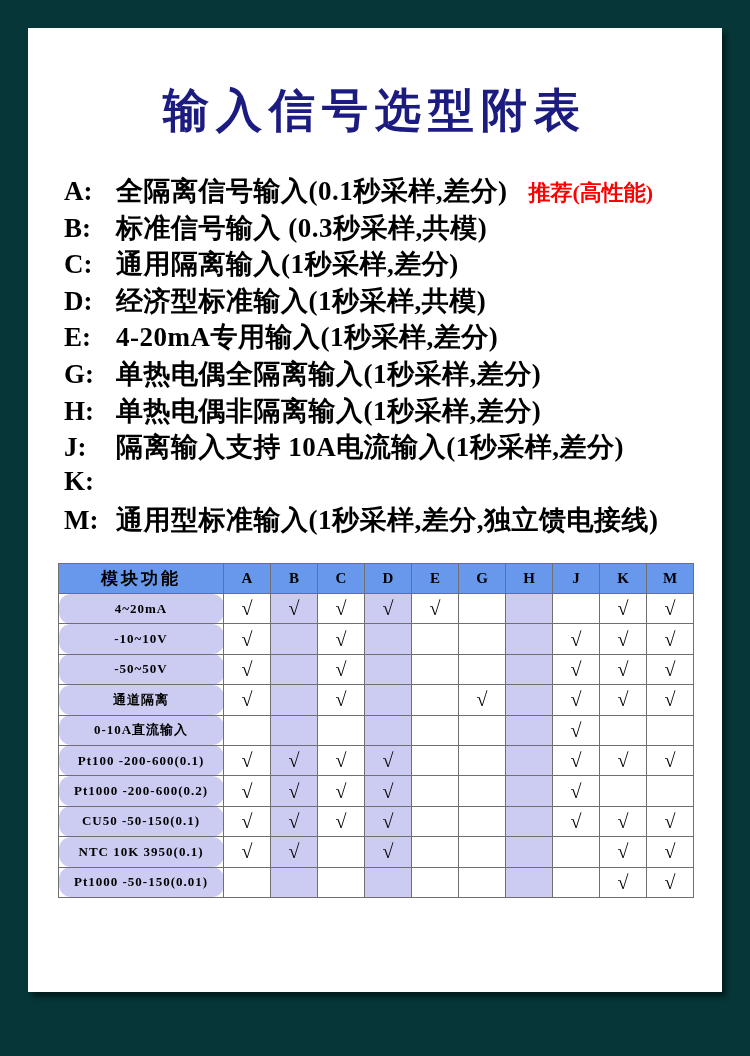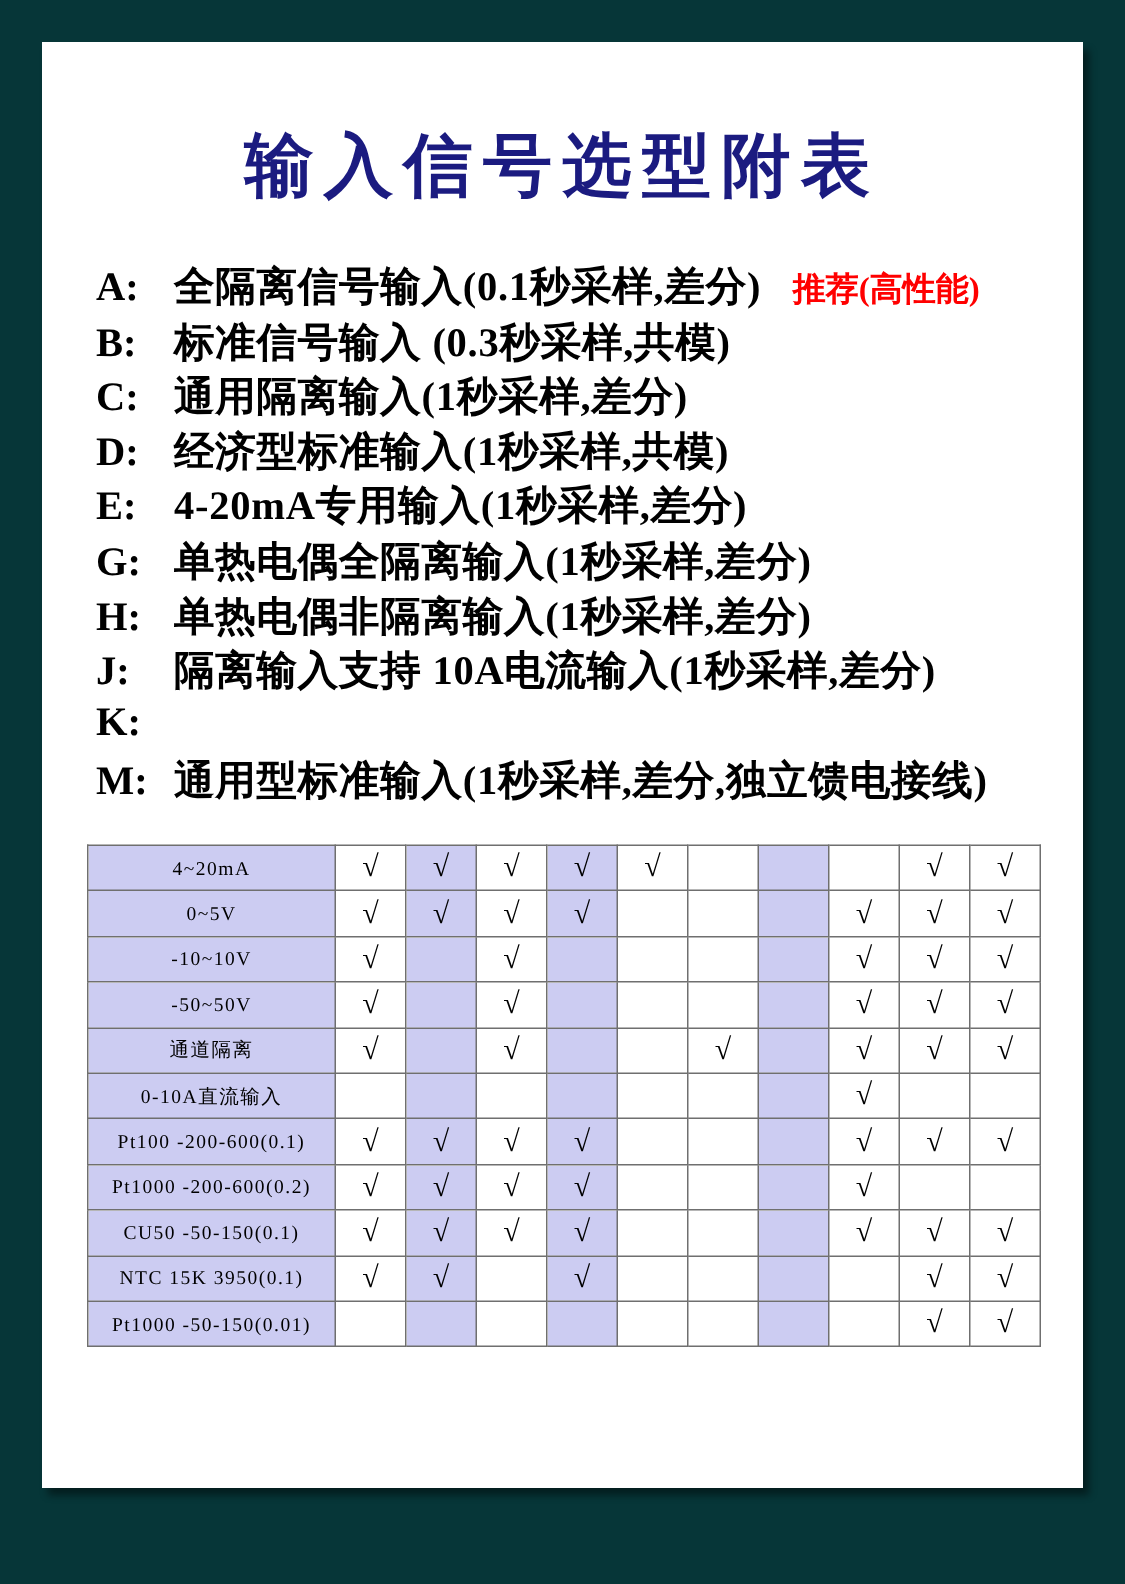--- a/index.html
+++ b/index.html
@@ -89,24 +89,25 @@
   th.colhead{
     background:var(--header-blue);
     font-family:"Liberation Serif","DejaVu Serif",serif;
     font-size:15px;
     font-weight:bold;
     color:var(--ink);
   }
   td.rowlabel{
     background:var(--lavender);
     font-size:13px;
-    font-weight:normal;
+    font-weight:bold;
     letter-spacing:1px;
     color:var(--ink);
     font-family:"Liberation Serif","DejaVu Serif",serif;
+    border-radius:12px;
   }
   td.cell{background:#ffffff;font-size:20px;color:var(--ink);}
   td.cell.striped{background:var(--lavender);}
   col.lbl{width:165px;}
   col.dat{width:47px;}
 </style>
 </head>
 <body>
 
 <div class="page">
@@ -163,47 +164,47 @@
         <col class="dat">
         <col class="dat">
         <col class="dat">
         <col class="dat">
         <col class="dat">
         <col class="dat">
         <col class="dat">
         <col class="dat">
       </colgroup>
     <tbody>
+        <tr class="hdr">
+          <th class="corner">模块功能</th>
+          <th class="colhead">A</th>
+          <th class="colhead">B</th>
+          <th class="colhead">C</th>
+          <th class="colhead">D</th>
+          <th class="colhead">E</th>
+          <th class="colhead">G</th>
+          <th class="colhead">H</th>
+          <th class="colhead">J</th>
+          <th class="colhead">K</th>
+          <th class="colhead">M</th>
+        </tr>
         <tr class="row">
           <td class="rowlabel">4~20mA</td>
           <td class="cell">√</td>
           <td class="cell striped">√</td>
           <td class="cell">√</td>
           <td class="cell striped">√</td>
           <td class="cell">√</td>
           <td class="cell"></td>
           <td class="cell striped"></td>
           <td class="cell"></td>
           <td class="cell">√</td>
           <td class="cell">√</td>
         </tr>
         <tr class="row">
-          <td class="rowlabel">0~5V</td>
-          <td class="cell">√</td>
-          <td class="cell striped">√</td>
-          <td class="cell">√</td>
-          <td class="cell striped">√</td>
-          <td class="cell"></td>
-          <td class="cell"></td>
-          <td class="cell striped"></td>
-          <td class="cell">√</td>
-          <td class="cell">√</td>
-          <td class="cell">√</td>
-        </tr>
-        <tr class="row">
           <td class="rowlabel">-10~10V</td>
           <td class="cell">√</td>
           <td class="cell striped"></td>
           <td class="cell">√</td>
           <td class="cell striped"></td>
           <td class="cell"></td>
           <td class="cell"></td>
           <td class="cell striped"></td>
           <td class="cell">√</td>
           <td class="cell">√</td>
@@ -281,21 +282,21 @@
           <td class="cell">√</td>
           <td class="cell striped">√</td>
           <td class="cell"></td>
           <td class="cell"></td>
           <td class="cell striped"></td>
           <td class="cell">√</td>
           <td class="cell">√</td>
           <td class="cell">√</td>
         </tr>
         <tr class="row">
-          <td class="rowlabel">NTC 15K 3950(0.1)</td>
+          <td class="rowlabel">NTC 10K 3950(0.1)</td>
           <td class="cell">√</td>
           <td class="cell striped">√</td>
           <td class="cell"></td>
           <td class="cell striped">√</td>
           <td class="cell"></td>
           <td class="cell"></td>
           <td class="cell striped"></td>
           <td class="cell"></td>
           <td class="cell">√</td>
           <td class="cell">√</td>

